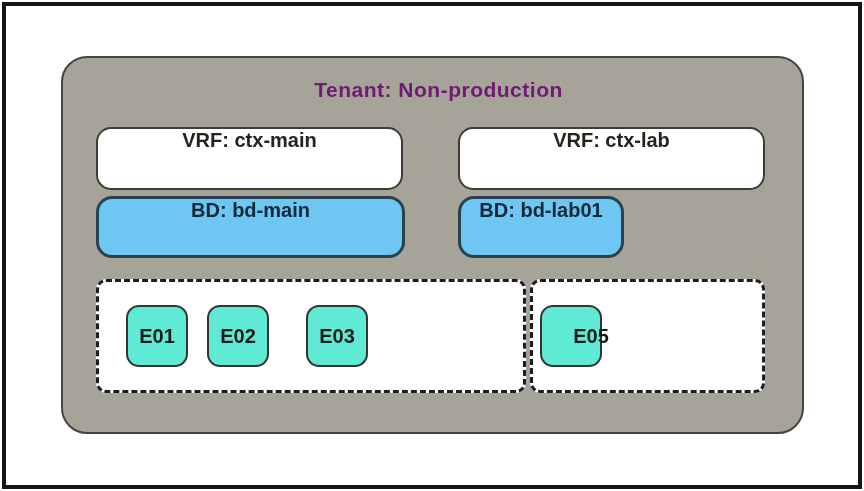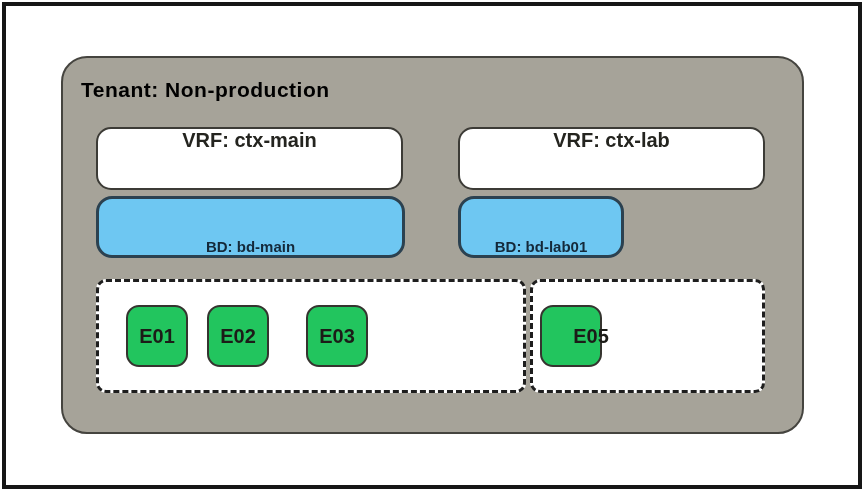--- a/index.html
+++ b/index.html
@@ -30,28 +30,28 @@
     top: 50px;
     width: 743px;
     height: 378px;
     background: #a6a399;
     border: 2px solid #45443f;
     border-radius: 26px;
     box-sizing: border-box;
   }
   .tenant-title {
     position: absolute;
-    left: 18px;
+    left: 12px;
     right: 0;
     top: 20px;
-    text-align: left;
+    text-align: center;
     font-size: 21px;
     font-weight: 600;
     letter-spacing: 0.5px;
-    color: #000000;
+    color: #701a75;
   }
   .vrf-box {
     position: absolute;
     height: 63px;
     width: 307px;
     top: 69px;
     background: #ffffff;
     border: 2px solid #3c3b36;
     border-radius: 15px;
     box-sizing: border-box;
@@ -65,23 +65,23 @@
   .vrf-lab  { left: 395px; }
   .bd-box {
     position: absolute;
     top: 138px;
     height: 62px;
     background: #6ec7f2;
     border: 3px solid #2b4150;
     border-radius: 16px;
     box-sizing: border-box;
     display: flex;
-    align-items: flex-end;
+    align-items: flex-start;
     justify-content: center;
-    font-size: 15px;
+    font-size: 20px;
     font-weight: 700;
     color: #14293a;
   }
   .bd-main  { left: 33px;  width: 309px; }
   .bd-lab01 { left: 395px; width: 166px; }
   .bd-lab02 { left: 555px; width: 147px; }
   .epg-zone {
     position: absolute;
     top: 221px;
     height: 114px;
@@ -90,21 +90,21 @@
     border-radius: 10px;
     box-sizing: border-box;
   }
   .zone-main { left: 33px;  width: 430px; }
   .zone-lab  { left: 467px; width: 235px; }
   .epg {
     position: absolute;
     top: 247px;
     width: 62px;
     height: 62px;
-    background: #22c55e;
+    background: #5eead4;
     border: 2.5px solid #35342f;
     border-radius: 13px;
     box-sizing: border-box;
     display: flex;
     align-items: center;
     justify-content: center;
     font-size: 20px;
     font-weight: 700;
     color: #1c1c18;
   }

